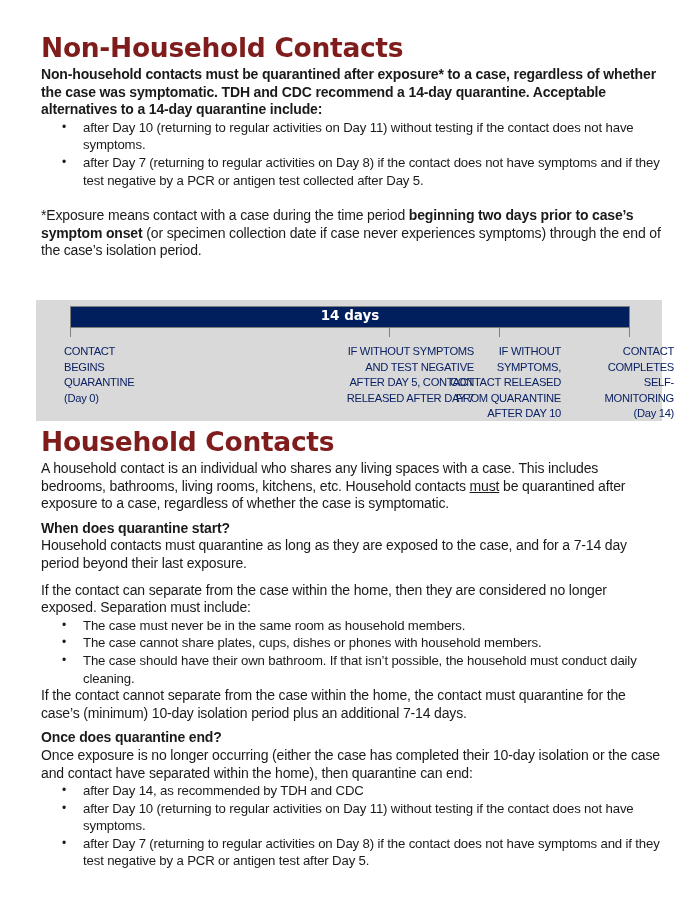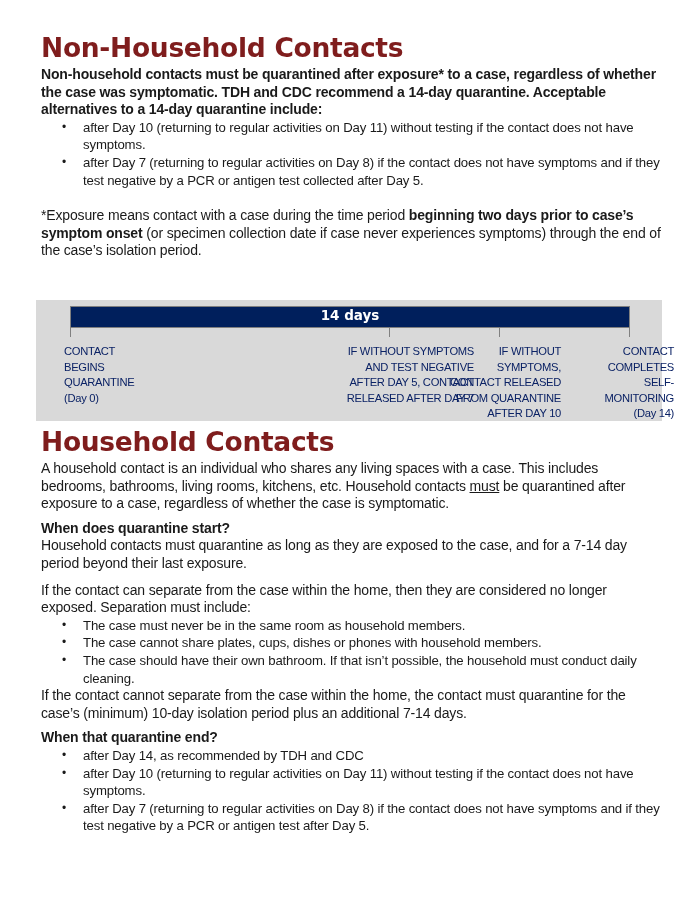--- a/index.html
+++ b/index.html
@@ -99,19 +99,20 @@
   <p>Household contacts must quarantine as long as they are exposed to the case, and for a 7-14 day period beyond their last exposure.</p>
   <div class="gap8"></div>
   <p>If the contact can separate from the case within the home, then they are considered no longer exposed. Separation must include:</p>
   <ul class="bullets">
     <li><span class="bullet">•</span><span>The case must never be in the same room as household members.</span></li>
     <li><span class="bullet">•</span><span>The case cannot share plates, cups, dishes or phones with household members.</span></li>
     <li><span class="bullet">•</span><span>The case should have their own bathroom. If that isn’t possible, the household must conduct daily cleaning.</span></li>
   </ul>
   <p>If the contact cannot separate from the case within the home, the contact must quarantine for the case’s (minimum) 10-day isolation period plus an additional 7-14 days.</p>
   <div class="gap6"></div>
-  <p class="bold">When that quarantine end?</p>
+  <p class="bold">Once does quarantine end?</p>
+  <p>Once exposure is no longer occurring (either the case has completed their 10-day isolation or the case and contact have separated within the home), then quarantine can end:</p>
   <ul class="bullets">
     <li><span class="bullet">•</span><span>after Day 14, as recommended by TDH and CDC</span></li>
     <li><span class="bullet">•</span><span>after Day 10 (returning to regular activities on Day 11) without testing if the contact does not have symptoms.</span></li>
     <li><span class="bullet">•</span><span>after Day 7 (returning to regular activities on Day 8) if the contact does not have symptoms and if they test negative by a PCR or antigen test after Day 5.</span></li>
   </ul>
 </div>
 
 </body></html>

